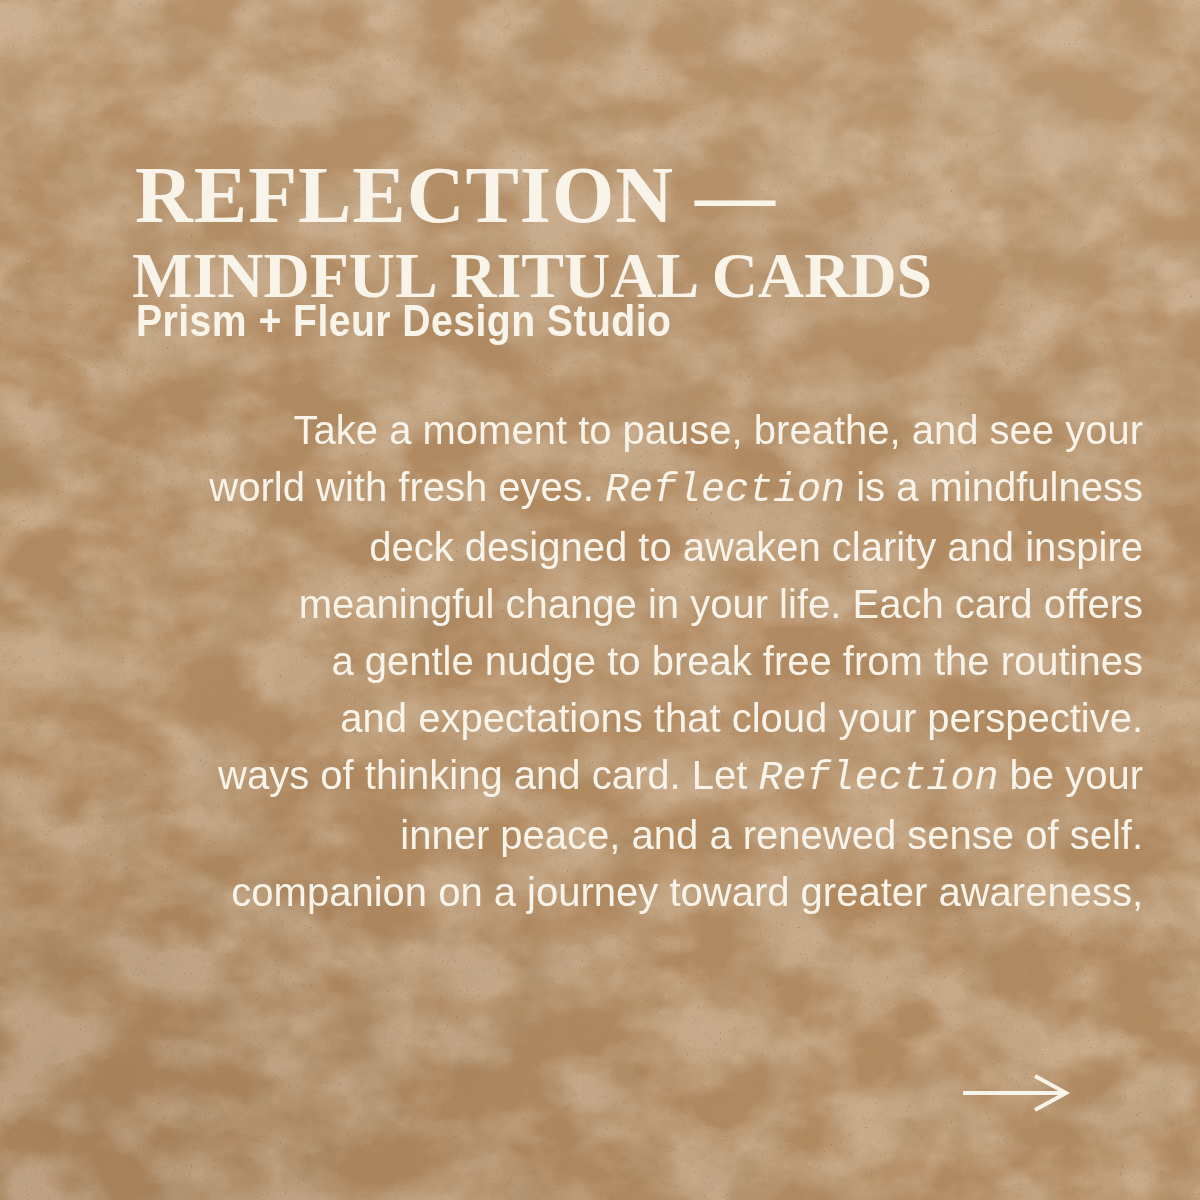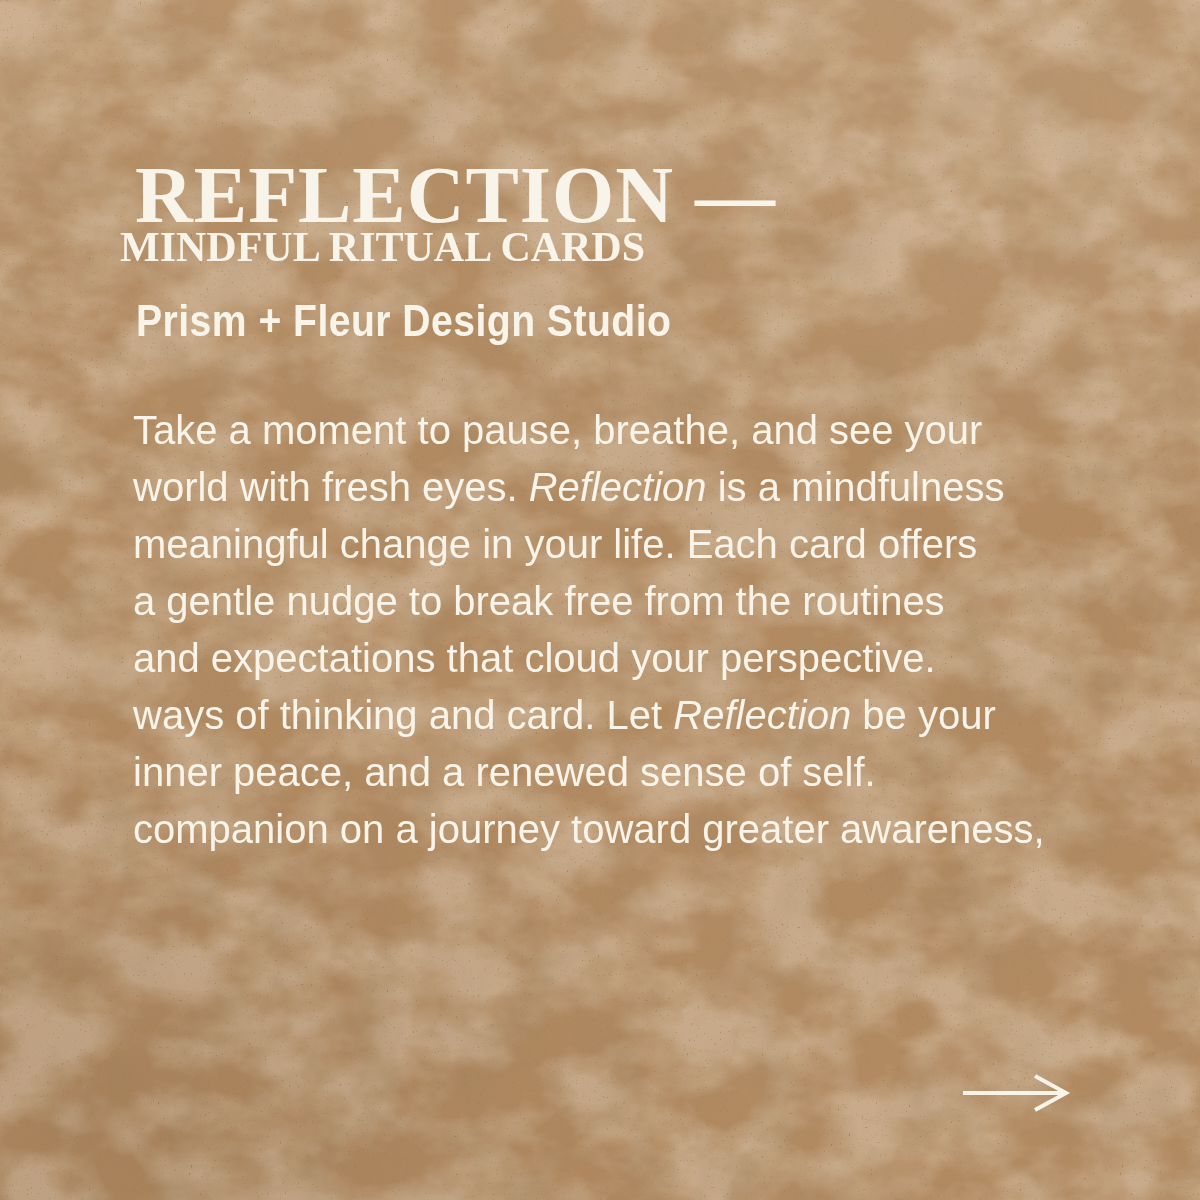--- a/index.html
+++ b/index.html
@@ -26,39 +26,40 @@
     pointer-events:none;
   }
   .content{position:absolute;inset:0;color:var(--ink);}
   .title{
     position:absolute;left:135px;top:101px;
     font-family:"Liberation Serif","DejaVu Serif",serif;
     font-size:80px;line-height:1;font-weight:600;
     letter-spacing:1px;white-space:pre;
   }
   .subtitle{
-    position:absolute;left:120px;top:191px;
+    position:absolute;left:132px;top:191px;
     font-family:"Liberation Serif","DejaVu Serif",serif;
-    font-size:42px;line-height:1;font-weight:600;
+    font-size:64px;line-height:1;font-weight:600;
     letter-spacing:0px;white-space:pre;
   }
   .studio{
     position:absolute;left:136px;top:299px;
     font-size:44px;line-height:1;font-weight:700;
     white-space:pre;
     transform:scaleX(0.89);transform-origin:left center;
     letter-spacing:0.5px;
   }
   .body-text{
     position:absolute;left:133px;top:402px;width:1010px;
     font-size:40px;line-height:57px;font-weight:400;
     letter-spacing:0px;
+    text-align:right;
   }
   .body-text .line{white-space:pre;}
-  .body-text em{font-style:italic;}
+  .body-text em{font-style:italic;font-family:Liberation Mono, monospace;}
   .next-arrow{
     position:absolute;left:960px;top:1072px;
     width:112px;height:42px;
   }
   .next-arrow svg{display:block;}
   .next-arrow path{stroke:var(--ink);}
 </style>
 </head>
 <body>
 
@@ -95,20 +96,21 @@
 
     <h1 class="title">REFLECTION —</h1>
 
     <h2 class="subtitle">MINDFUL RITUAL CARDS</h2>
 
     <div class="studio">Prism + Fleur Design Studio</div>
 
     <div class="body-text">
         <div class="line"><span>Take a moment to pause, breathe, and see your</span></div>
         <div class="line"><span>world with fresh eyes. </span><em>Reflection</em><span> is a mindfulness</span></div>
+        <div class="line"><span>deck designed to awaken clarity and inspire</span></div>
         <div class="line"><span>meaningful change in your life. Each card offers</span></div>
         <div class="line"><span>a gentle nudge to break free from the routines</span></div>
         <div class="line"><span>and expectations that cloud your perspective.</span></div>
         <div class="line"><span>ways of thinking and card. Let </span><em>Reflection</em><span> be your</span></div>
         <div class="line"><span>inner peace, and a renewed sense of self.</span></div>
         <div class="line"><span>companion on a journey toward greater awareness,</span></div>
       </div>
 
     <div class="next-arrow">
       <svg width="112" height="42" viewBox="0 0 112 42">

